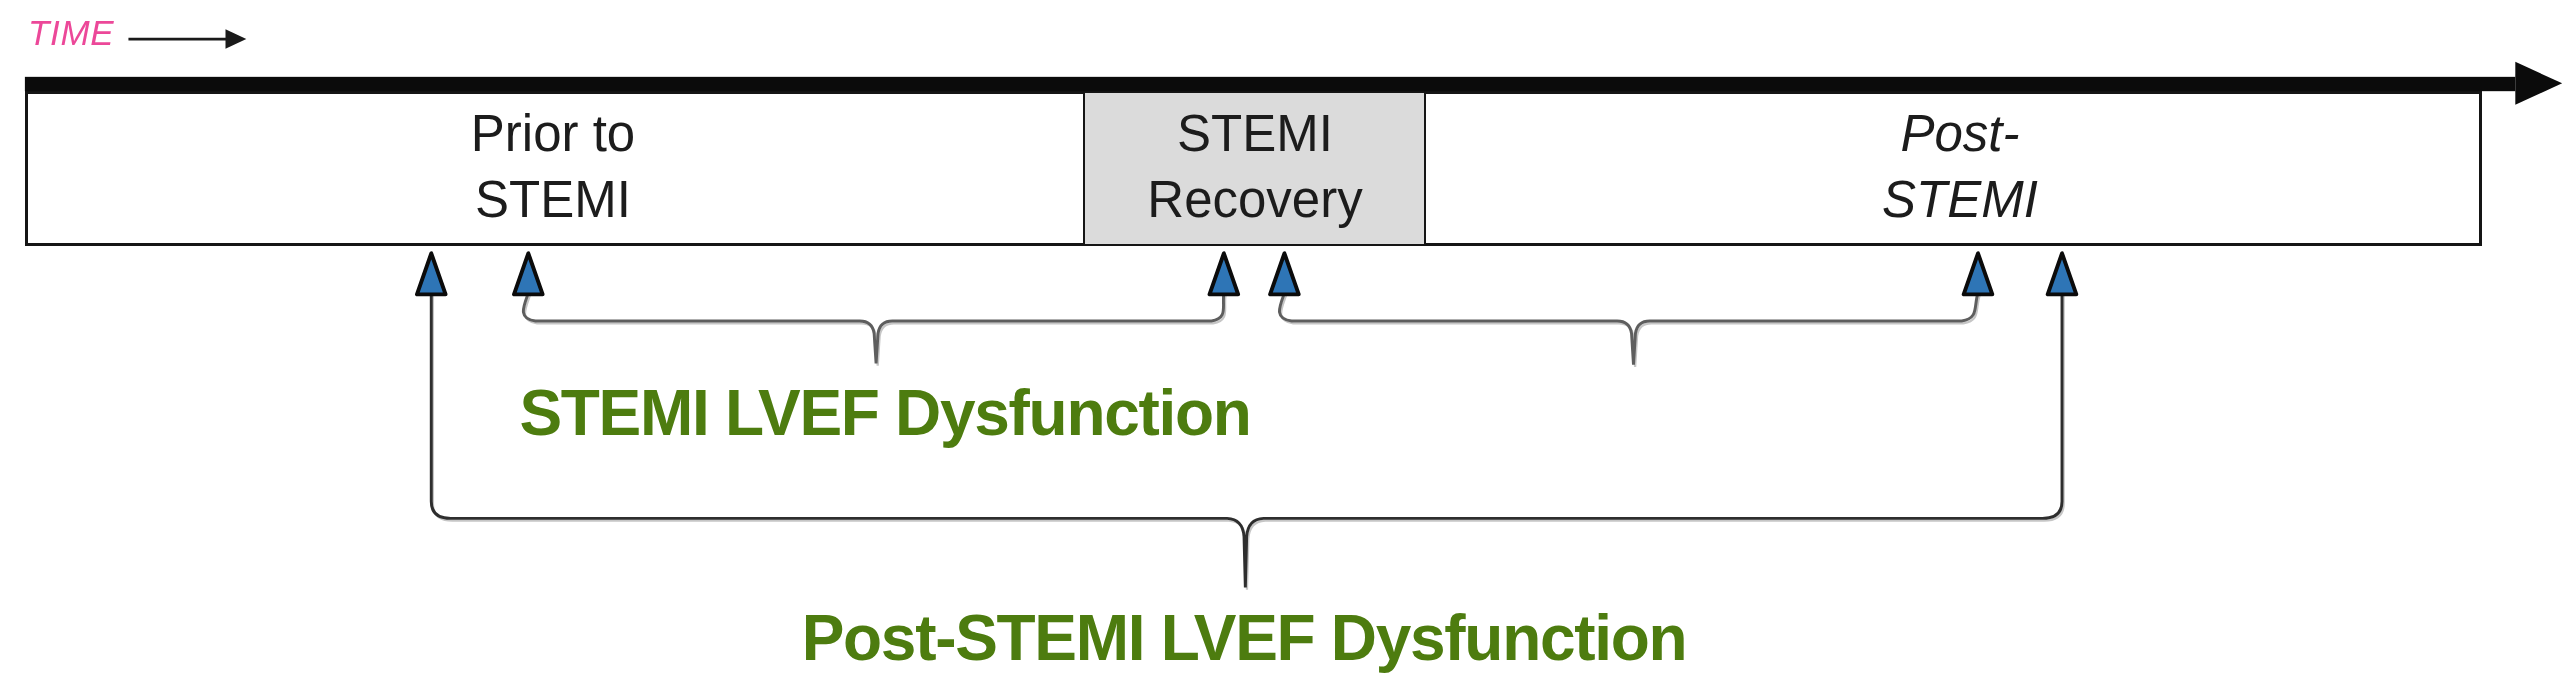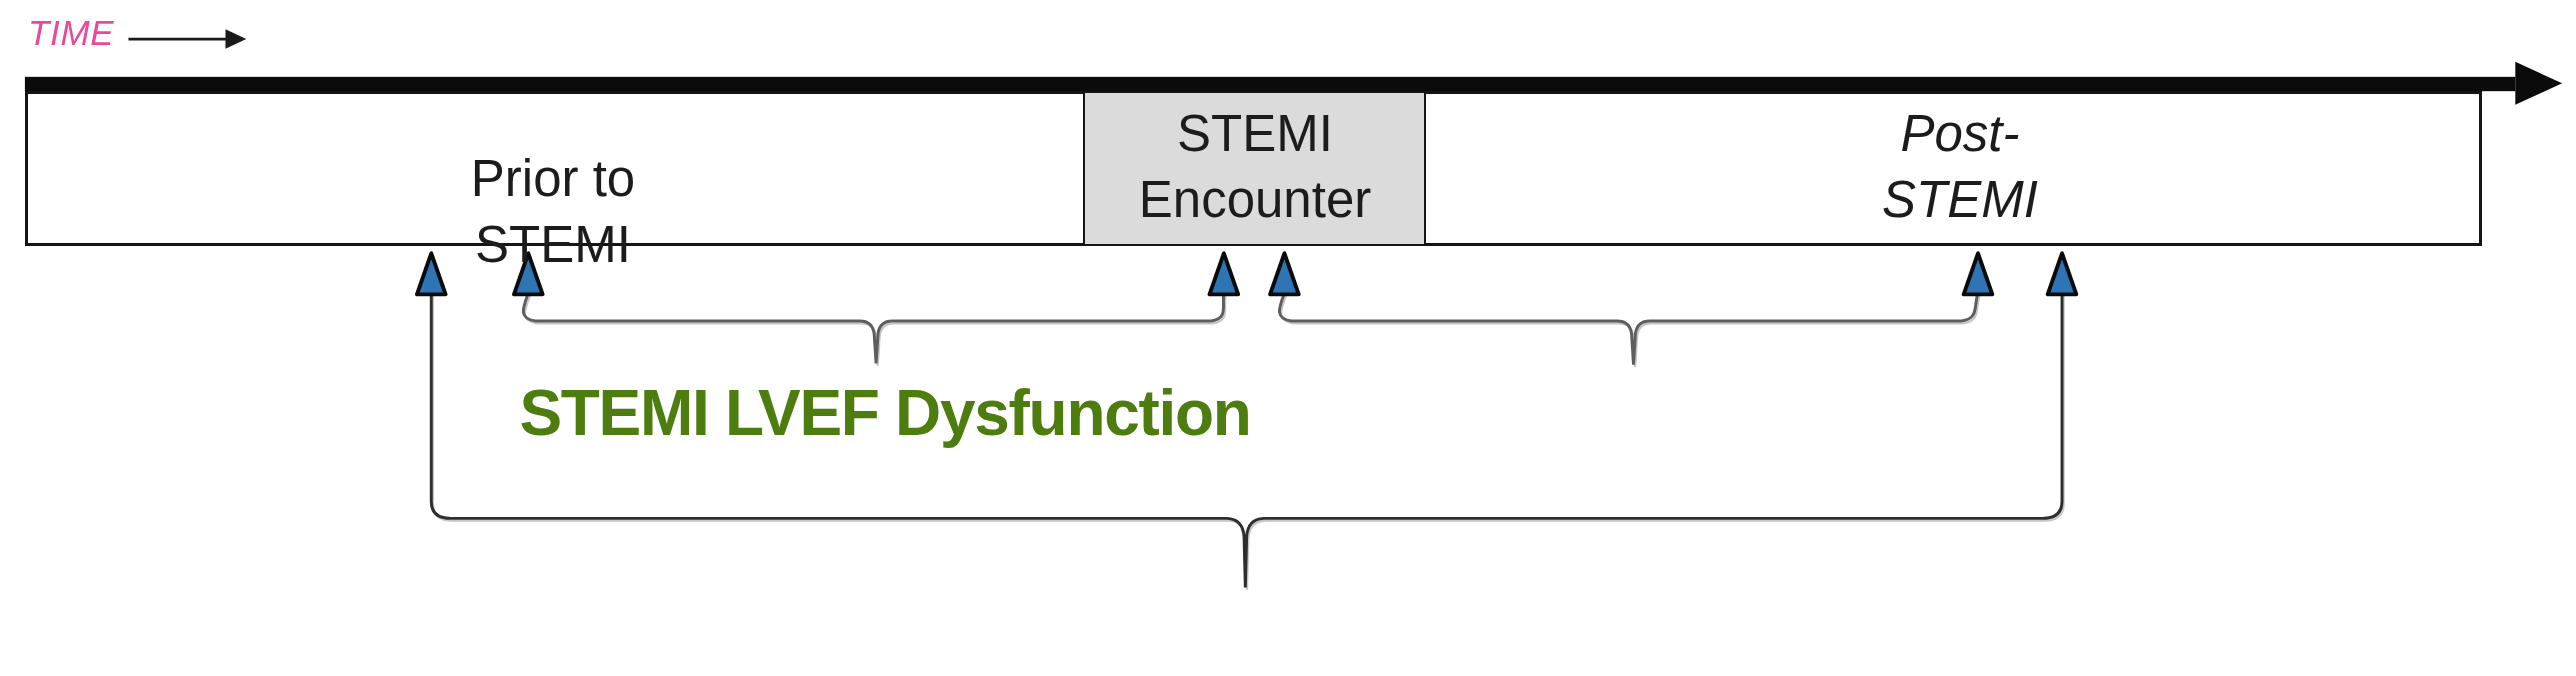--- a/index.html
+++ b/index.html
@@ -42,21 +42,21 @@
   .segment-label {
     top: 101px;
     width: 586px;
     text-align: center;
     font-size: 51px;
     line-height: 66px;
     color: #1c1c1c;
     z-index: 4;
     transform: translateX(-50%);
   }
-  .seg-prior     { left: 553px; margin-top: 45px;  }
+  .seg-prior     { left: 553px;  }
   .seg-encounter { left: 1255px; }
   .seg-post      { left: 1960px; font-style: italic; }
   
   .overlay {
     left: 0; top: 0;
     width: 2576px; height: 676px;
     z-index: 3;
   }
   
   .annotation {
@@ -82,21 +82,21 @@
   <div class="abs encounter-box"></div>
 
   <div class="abs time-label">TIME</div>
 
   <div class="abs segment-label seg-prior">
     <div>Prior to</div>
     <div>STEMI</div>
   </div>
   <div class="abs segment-label seg-encounter">
     <div>STEMI</div>
-    <div>Encounter</div>
+    <div>Recovery</div>
   </div>
   <div class="abs segment-label seg-post">
     <div>Post-</div>
     <div>STEMI</div>
   </div>
 
   <svg class="abs overlay" viewBox="0 0 3955 1038" xmlns="http://www.w3.org/2000/svg">
 
     <g>
       <line x1="197" y1="60" x2="348" y2="60" stroke="#1a1a1a" stroke-width="4"></line>
@@ -124,15 +124,16 @@
       <polygon points="662,389 640,452 684,452" fill="#2E75B6"></polygon>
       <polygon points="811,389 789,452 833,452" fill="#2E75B6"></polygon>
       <polygon points="1879,389 1857,452 1901,452" fill="#2E75B6"></polygon>
       <polygon points="1972,389 1950,452 1994,452" fill="#2E75B6"></polygon>
       <polygon points="3037,389 3015,452 3059,452" fill="#2E75B6"></polygon>
       <polygon points="3166,389 3144,452 3188,452" fill="#2E75B6"></polygon>
     </g>
   </svg>
 
   <div class="abs annotation ann-1">STEMI LVEF Dysfunction</div>
+  <div class="abs annotation ann-3">Post-STEMI LVEF Dysfunction</div>
 
 </div>
 
 
 </body></html>

